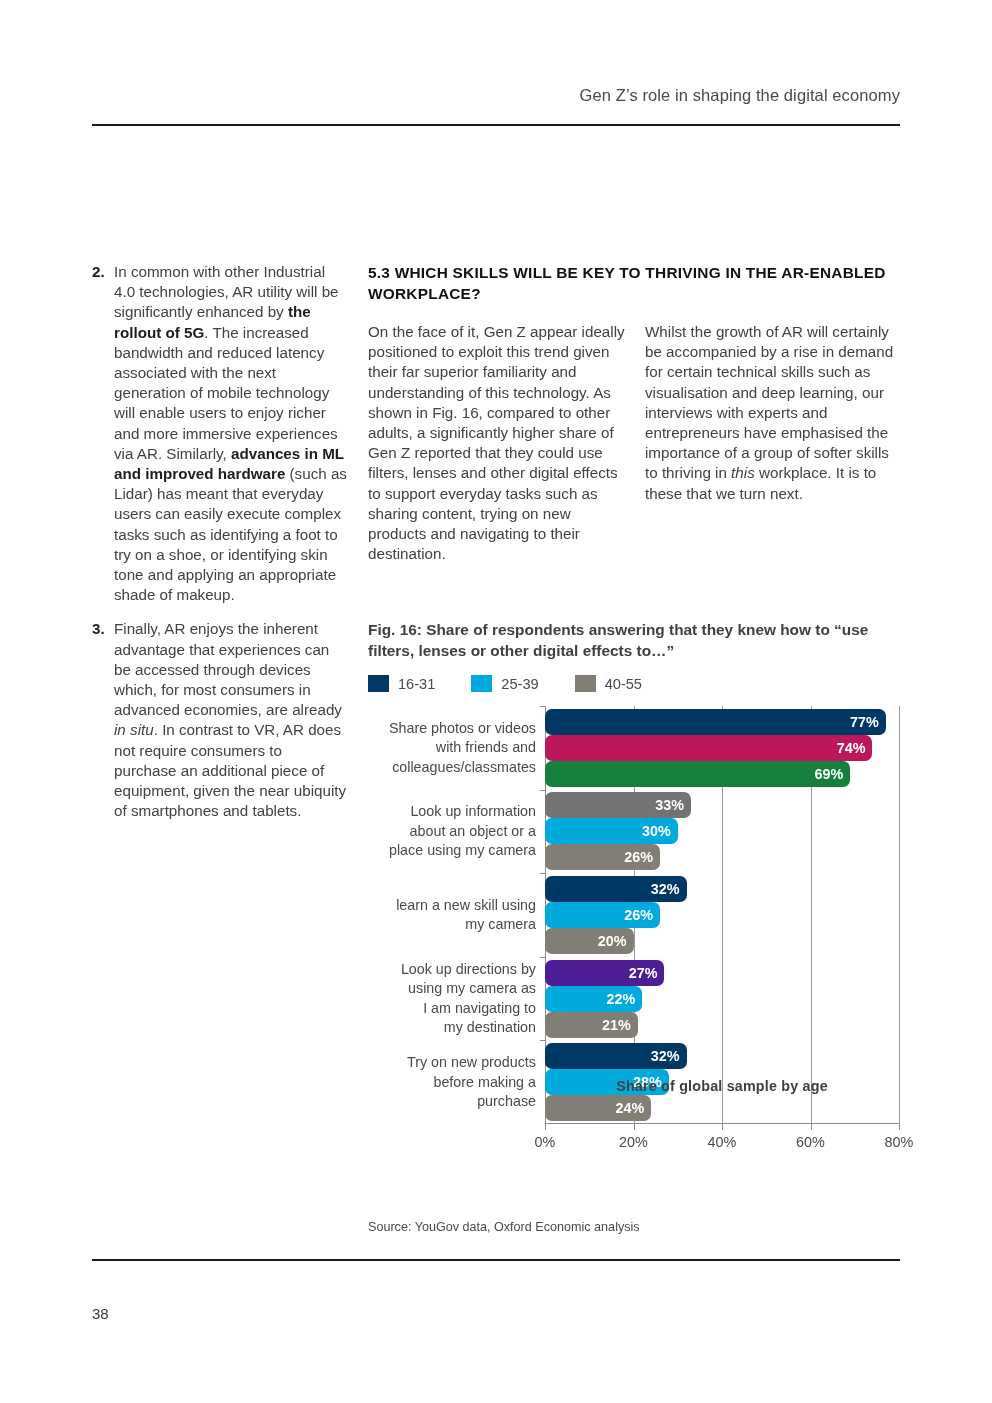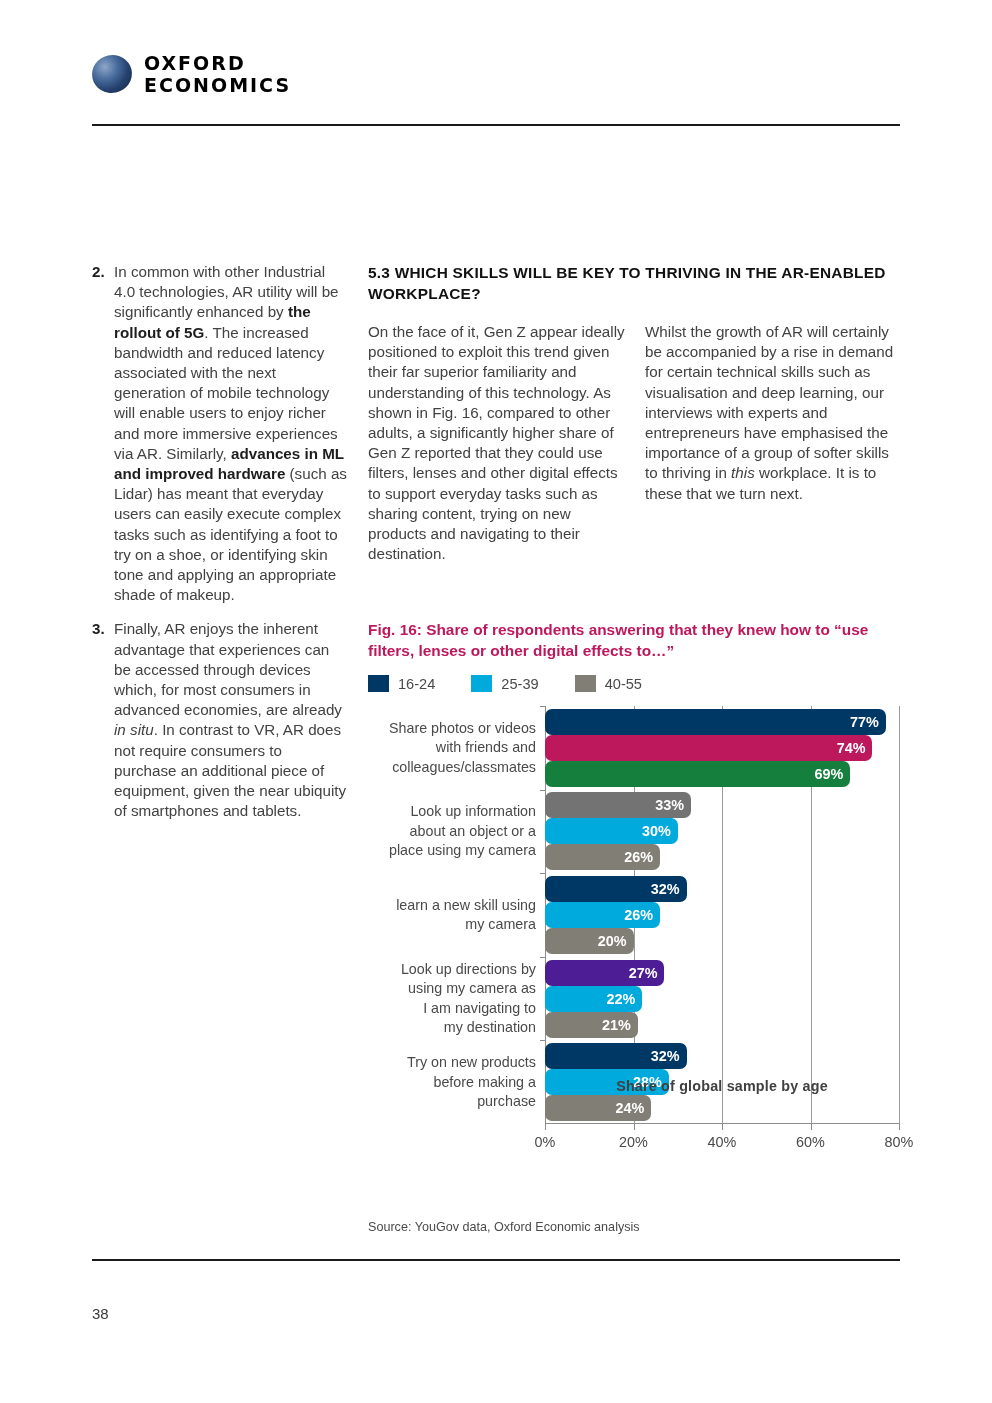--- a/index.html
+++ b/index.html
@@ -103,21 +103,21 @@
   
   .figure {
     position: absolute;
     left: 368px; top: 620px;
     width: 534px;
   }
   .fig-title {
     font-size: 15.4px;
     font-weight: 700;
     line-height: 20.5px;
-    color: #be185d;
+    color: #404040;
     width: 520px;
   }
   .legend {
     display: flex;
     align-items: center;
     gap: 0;
     margin-top: 14px;
   }
   .legend-entry {
     display: flex;
@@ -233,27 +233,21 @@
     position: absolute;
     left: 92px; top: 1305px;
     font-size: 15px;
     color: #3a3a3a;
   }
 </style>
 </head>
 <body>
 
 <div class="page-header">
-  <div class="logo-wrap">
-    <div class="logo-globe"></div>
-    <div class="logo-text">
-      <div>OXFORD</div>
-      <div>ECONOMICS</div>
-    </div>
-  </div>
+  <div class="header-title">Gen Z’s role in shaping the digital economy</div>
 </div>
 <div class="header-rule"></div>
 
 <div class="col-left">
     <div class="list-item">
       <div class="list-num">2.</div>
       <div class="list-body"><span>In common with other Industrial 4.0 technologies, AR utility will be significantly enhanced by </span><b>the rollout of 5G</b><span>. The increased bandwidth and reduced latency associated with the next generation of mobile technology will enable users to enjoy richer and more immersive experiences via AR. Similarly, </span><b>advances in ML and improved hardware</b><span> (such as Lidar) has meant that everyday users can easily execute complex tasks such as identifying a foot to try on a shoe, or identifying skin tone and applying an appropriate shade of makeup.</span></div>
     </div>
     <div class="list-item">
       <div class="list-num">3.</div>
@@ -264,21 +258,21 @@
 <div class="sec-heading">5.3 WHICH SKILLS WILL BE KEY TO THRIVING IN THE AR-ENABLED WORKPLACE?</div>
 <div class="body-col c1">On the face of it, Gen Z appear ideally positioned to exploit this trend given their far superior familiarity and understanding of this technology. As shown in Fig. 16, compared to other adults, a significantly higher share of Gen Z reported that they could use filters, lenses and other digital effects to support everyday tasks such as sharing content, trying on new products and navigating to their destination.</div>
 <div class="body-col c2"><span>Whilst the growth of AR will certainly be accompanied by a rise in demand for certain technical skills such as visualisation and deep learning, our interviews with experts and entrepreneurs have emphasised the importance of a group of softer skills to thriving in </span><i>this</i><span> workplace. It is to these that we turn next.</span></div>
 
 <div class="figure">
   <div class="fig-title">Fig. 16: Share of respondents answering that they knew how to “use filters, lenses or other digital effects to…”</div>
 
   <div class="legend">
       <div class="legend-entry">
         <span class="legend-swatch" style="background: rgb(0, 56, 101);"></span>
-        <span class="legend-label">16-24</span>
+        <span class="legend-label">16-31</span>
       </div>
       <div class="legend-entry">
         <span class="legend-swatch" style="background: rgb(0, 170, 220);"></span>
         <span class="legend-label">25-39</span>
       </div>
       <div class="legend-entry">
         <span class="legend-swatch" style="background: rgb(128, 126, 117);"></span>
         <span class="legend-label">40-55</span>
       </div>
     </div>

